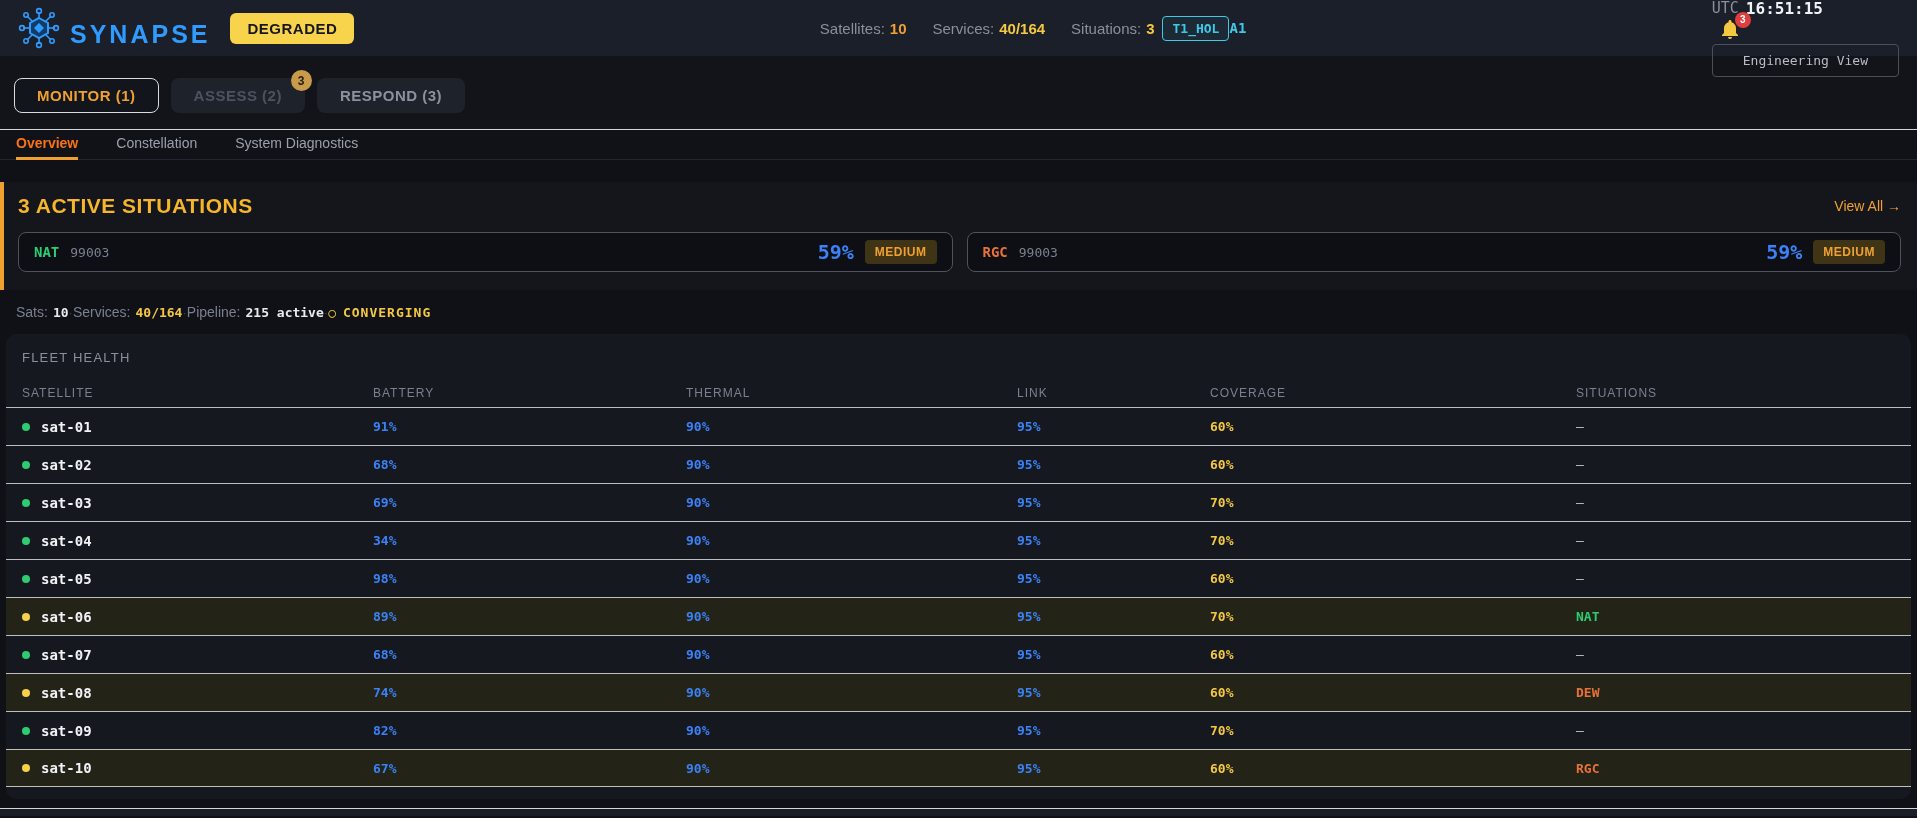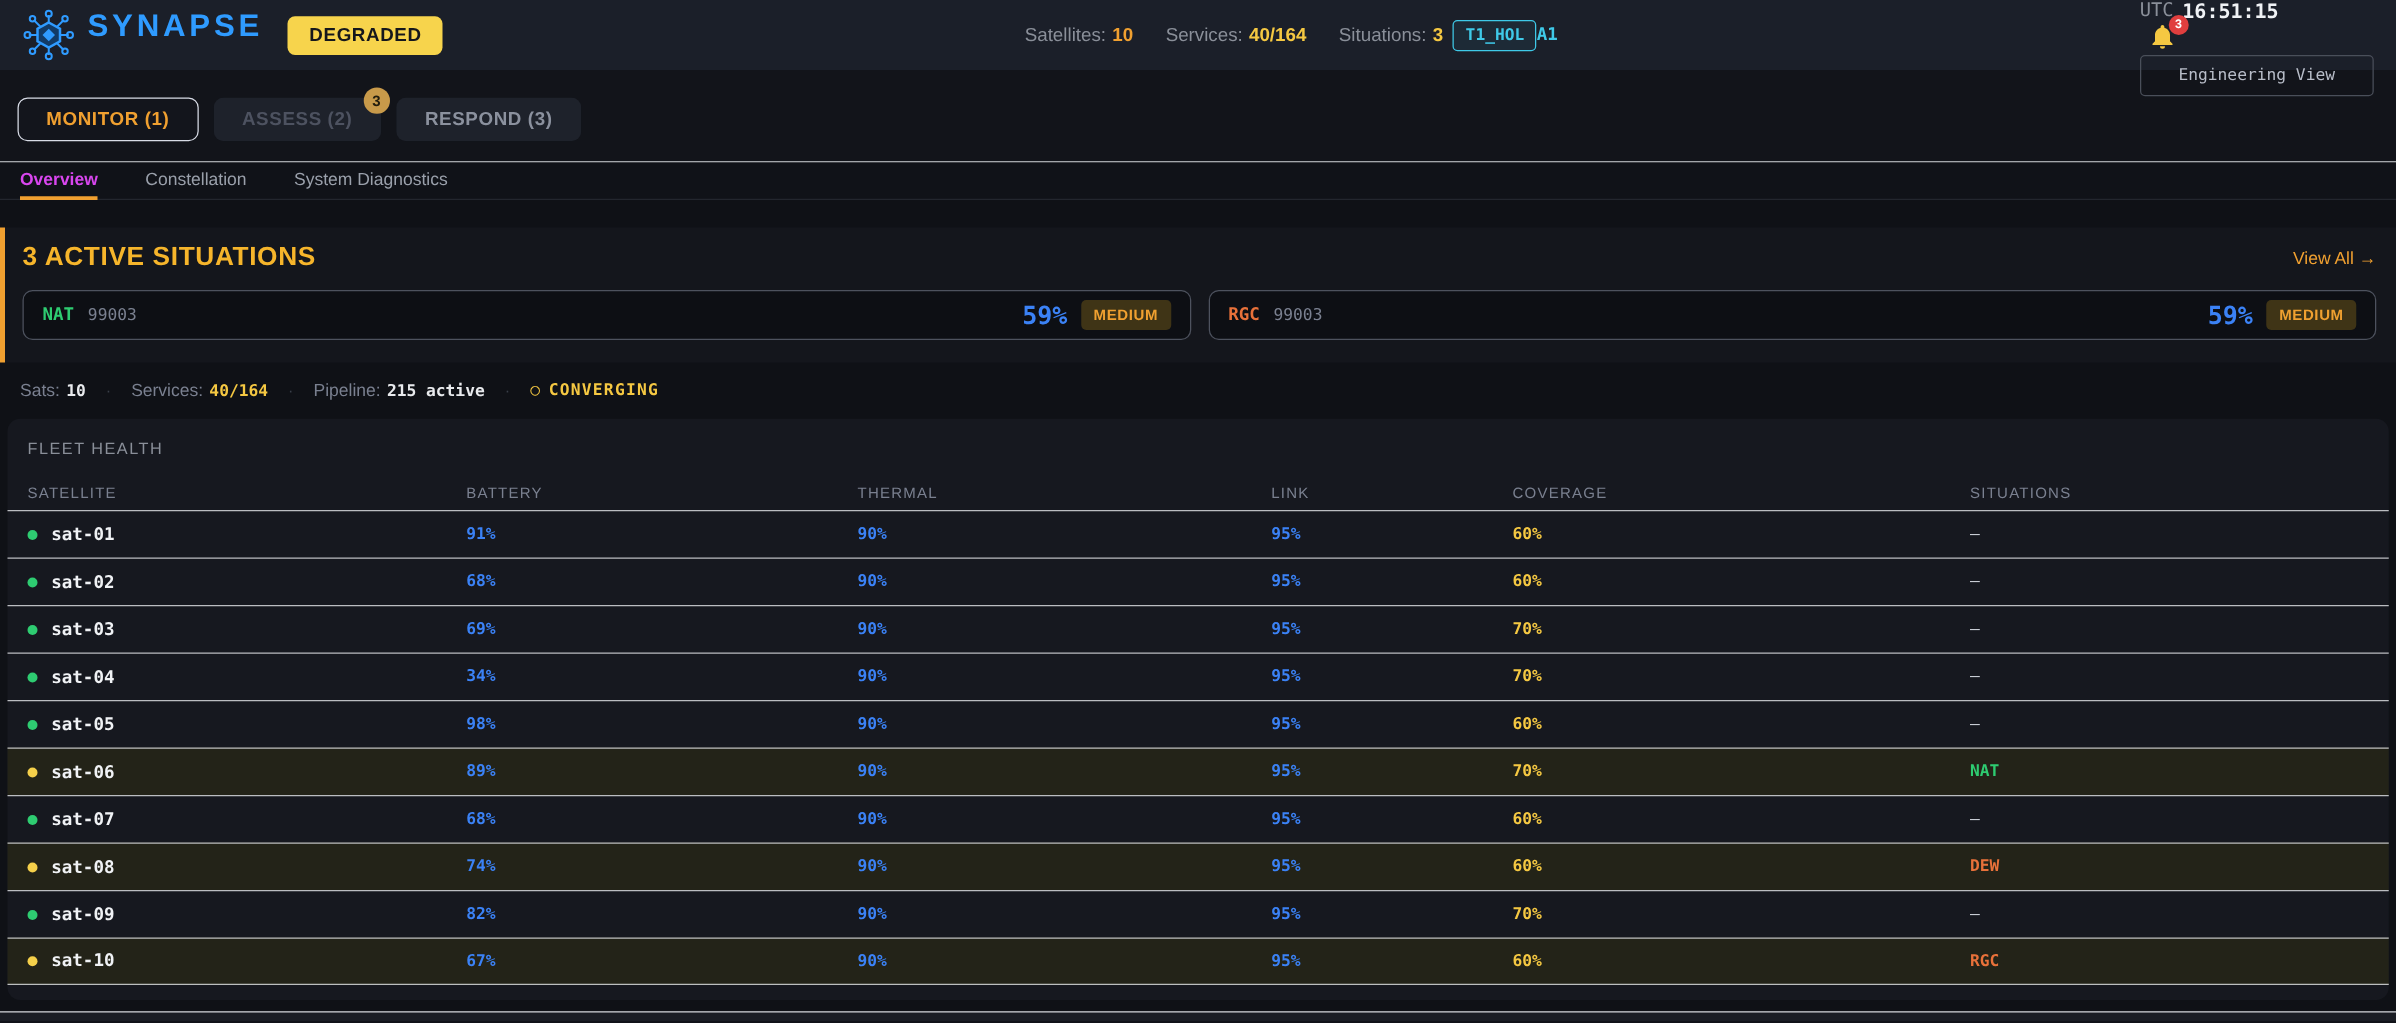--- a/index.html
+++ b/index.html
@@ -1,21 +1,21 @@
 <!DOCTYPE html>
 <html><head>
 <meta charset="utf-8">
 <style>
   * { margin:0; padding:0; box-sizing:border-box; }
   html,body { width:1917px; height:818px; overflow:hidden; background:#0f1116; font-family:"Liberation Sans", sans-serif; }
   .mono { font-family:"DejaVu Sans Mono", monospace; }
 
   
   .header { height:56px; background:#1b1f29; display:flex; align-items:center; padding:0 18px; }
-  .logo-wrap { display:flex; align-items:flex-start; gap:10px; }
+  .logo-wrap { display:flex; align-items:flex-end; gap:10px; }
   .logo-text { font-size:25px; font-weight:bold; color:#2f9bff; letter-spacing:3px; }
   .degraded-badge { margin-left:20px; background:#f7d44c; color:#15171c; font-weight:bold; font-size:15px; padding:7px 17px; border-radius:6px; letter-spacing:0.5px; }
   .header-stats { margin-left:auto; display:flex; align-items:center; gap:26px; }
   .hstat { font-size:15px; color:#8a8f99; }
   .hstat b { margin-left:5px; }
   .hstat.v-orange b { color:#f0a030; }
   .hstat.v-yellow b { color:#f5c842; }
   .mode-badge { font-family:"DejaVu Sans Mono", monospace; font-size:13px; font-weight:bold; color:#3fc9e8; border:1px solid #3fc9e8; border-radius:4px; padding:4px 9px; background:rgba(63,201,232,0.07); margin-left:8px; }
   .grade { font-family:"DejaVu Sans Mono", monospace; font-size:14px; font-weight:bold; color:#3fc9e8; }
   .header-right { margin-left:auto; display:flex; align-items:flex-start; gap:0;flex-direction:column; }
@@ -30,36 +30,36 @@
   
   .tabbar { background:#12141a; padding:22px 14px 16px 14px; display:flex; gap:12px; border-bottom:1px solid #d4d6da; }
   .tab { position:relative; font-size:15px; font-weight:bold; letter-spacing:0.5px; padding:8px 22px; border-radius:8px; background:#1e222b; color:#8b919e; border:1px solid transparent; cursor:pointer; }
   .tab.active { background:#13151c; color:#f0a030; border:1px solid #d8dce6; }
   .tab.dimmed { color:#4d5260; }
   .tab-badge { position:absolute; top:-9px; right:-8px; width:21px; height:21px; border-radius:50%; background:#c89a4a; color:#211c0e; font-size:12px; font-weight:bold; display:flex; align-items:center; justify-content:center; }
 
   
   .subtabs { display:flex; gap:38px; padding:0 16px; height:30px; align-items:center; border-bottom:1px solid #23262e; background:#101218; }
   .subtab { font-size:14px; color:#9aa0ab; height:30px; display:flex; align-items:center; cursor:pointer; border-bottom:3px solid transparent; }
-  .subtab.active { color:#d946ef; font-weight:bold; border-bottom:3px solid #f0a030; }
+  .subtab.active { color:#f97316; font-weight:bold; border-bottom:3px solid #f0a030; }
 
   
   .sit-banner { margin-top:22px; border-left:4px solid #f0a030; background:#14161c; padding:12px 16px 18px 14px; }
   .sit-head { display:flex; align-items:center; justify-content:space-between; }
   .sit-title { font-size:21px; font-weight:bold; color:#f6b52b; letter-spacing:0.5px; }
   .view-all { font-size:14px; color:#f0a030; cursor:pointer; }
   .sit-cards { display:flex; gap:14px; margin-top:14px; }
   .sit-card { flex:1; height:40px; border:1px solid #4d525e; border-radius:8px; background:#0d0f14; display:flex; align-items:center; padding:0 15px; cursor:pointer; }
   .sit-code { font-family:"DejaVu Sans Mono", monospace; font-size:14px; font-weight:bold; }
   .sit-id { font-family:"DejaVu Sans Mono", monospace; font-size:13px; color:#7a8090; margin-left:11px; }
   .sit-pct { margin-left:auto; font-family:"DejaVu Sans Mono", monospace; font-size:20px; font-weight:bold; color:#3b82f6; }
   .sev-badge { margin-left:11px; background:#3f3416; color:#f0a030; font-size:12px; font-weight:bold; letter-spacing:0.5px; padding:5px 10px; border-radius:4px; }
 
   
-  .statusbar { display:flex; align-items:center; gap:16px; padding:14px 16px; }
+  .statusbar { display:flex; align-items:center; gap:0; padding:14px 16px; }
   .sb-item { font-size:14px; color:#7a8090; }
   .sb-item b { font-family:"DejaVu Sans Mono", monospace; font-size:13px; margin-left:5px; }
   .sb-dot-sep { color:#3a3f4a; font-size:13px; }
   .sb-state { font-family:"DejaVu Sans Mono", monospace; font-size:13px; font-weight:bold; color:#f5c842; letter-spacing:1px; }
   .sb-state .ring { font-weight:normal; margin-right:6px; }
 
   
   .fleet-panel { margin:0 6px; background:#16181f; border-radius:10px; padding:16px 0 12px 0; }
   .fleet-title { padding:0 16px; font-size:13px; color:#8a8f99; letter-spacing:1.2px; }
   .ftable { margin-top:14px; }

